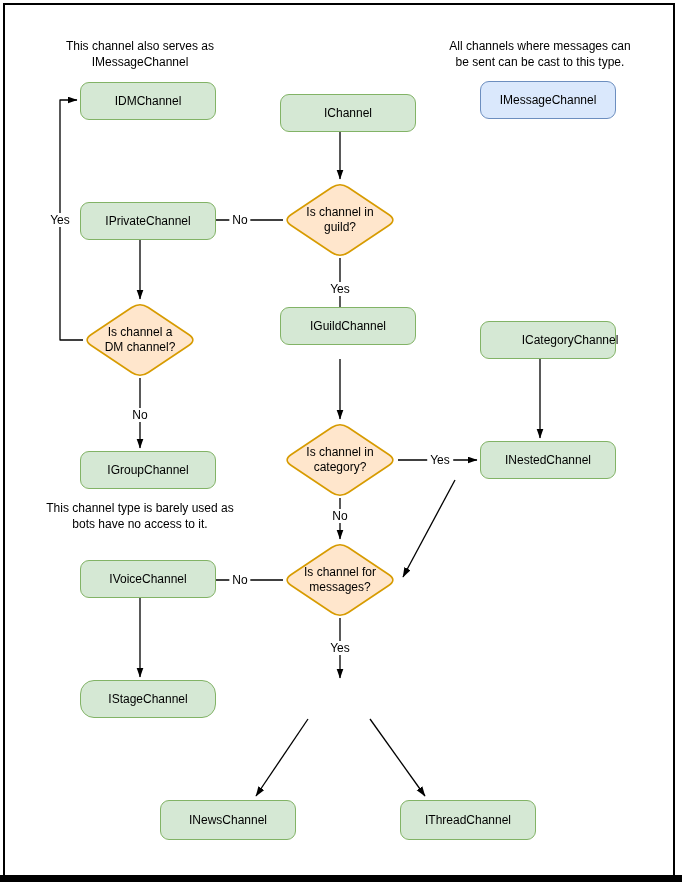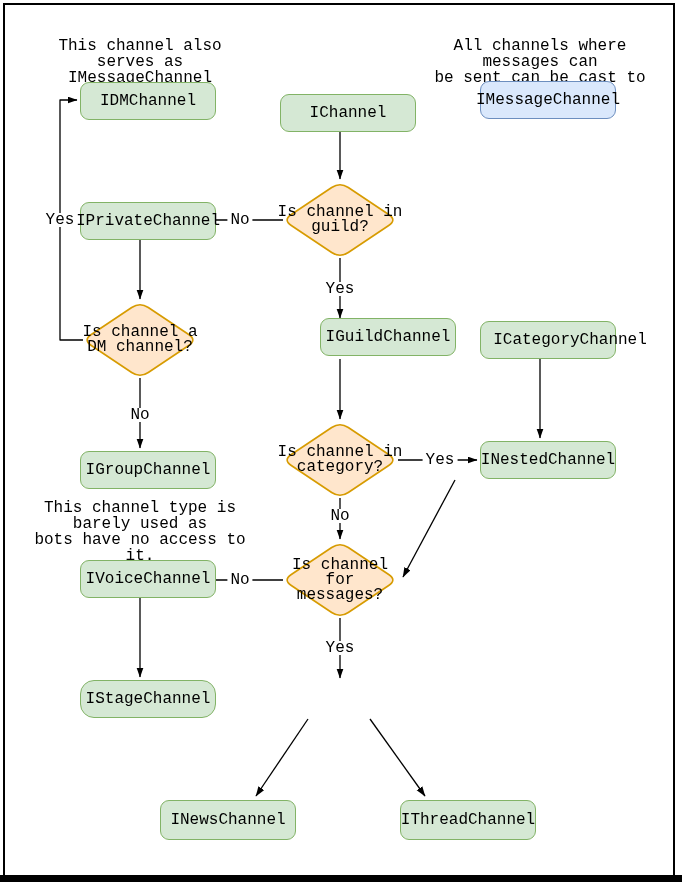--- a/index.html
+++ b/index.html
@@ -1,20 +1,20 @@
 <!DOCTYPE html>
 <html style="--node-fill: #d5e8d4; --node-stroke: #82b366; --highlight-fill: #dae8fc; --highlight-stroke: #6c8ebf; --decision-fill: #ffe6cc; --decision-stroke: #d79b00; --edge: #000000; --text: #000000; --frame: #000000;"><head>
 <meta charset="utf-8">
 <style>
   html,body { margin:0; padding:0; background:#ffffff; }
   .page {
     position:relative; width:682px; height:882px; overflow:hidden;
     background:#ffffff;
-    font-family:Liberation Mono, monospace;
-    font-size:16px; color:var(--text,#000);
+    font-family:Liberation Sans, sans-serif;
+    font-size:12px; color:var(--text,#000);
   }
   .frame {
     position:absolute; left:3px; top:3px; width:672px; height:872px;
     border-top:2px solid var(--frame,#000);
     border-left:2px solid var(--frame,#000);
     border-right:2px solid var(--frame,#000);
     box-sizing:border-box; pointer-events:none;
   }
   .bottom-bar {
     position:absolute; left:0; bottom:0; width:682px; height:7px;
@@ -85,21 +85,21 @@
 IMessageChannel</div>
   <div class="annotation" style="left:430px; top:38px;">All channels where messages can
 be sent can be cast to this type.</div>
   <div class="annotation" style="left:30px; top:500px;">This channel type is barely used as
 bots have no access to it.</div>
 
   <div class="node" style="left:80px; top:82px;">IDMChannel</div>
   <div class="node" style="left:280px; top:94px;">IChannel</div>
   <div class="node blue" style="left:480px; top:81px;">IMessageChannel</div>
   <div class="node" style="left:80px; top:202px;">IPrivateChannel</div>
-  <div class="node" style="left:280px; top:318px;margin-left:40px;">IGuildChannel</div>
+  <div class="node" style="left:280px; top:307px;">IGuildChannel</div>
   <div class="node" style="left:480px; top:321px;padding-left:44px;">ICategoryChannel</div>
   <div class="node" style="left:80px; top:451px;">IGroupChannel</div>
   <div class="node" style="left:480px; top:441px;">INestedChannel</div>
   <div class="node" style="left:80px; top:560px;">IVoiceChannel</div>
   <div class="node" style="left:80px; top:680px;border-radius:14px;">IStageChannel</div>
   <div class="node" style="left:160px; top:800px; height:40px;">INewsChannel</div>
   <div class="node" style="left:400px; top:800px; height:40px;">IThreadChannel</div>
 
   <div class="decision-label" style="left:275px; top:182px;">Is channel in
 guild?</div>

